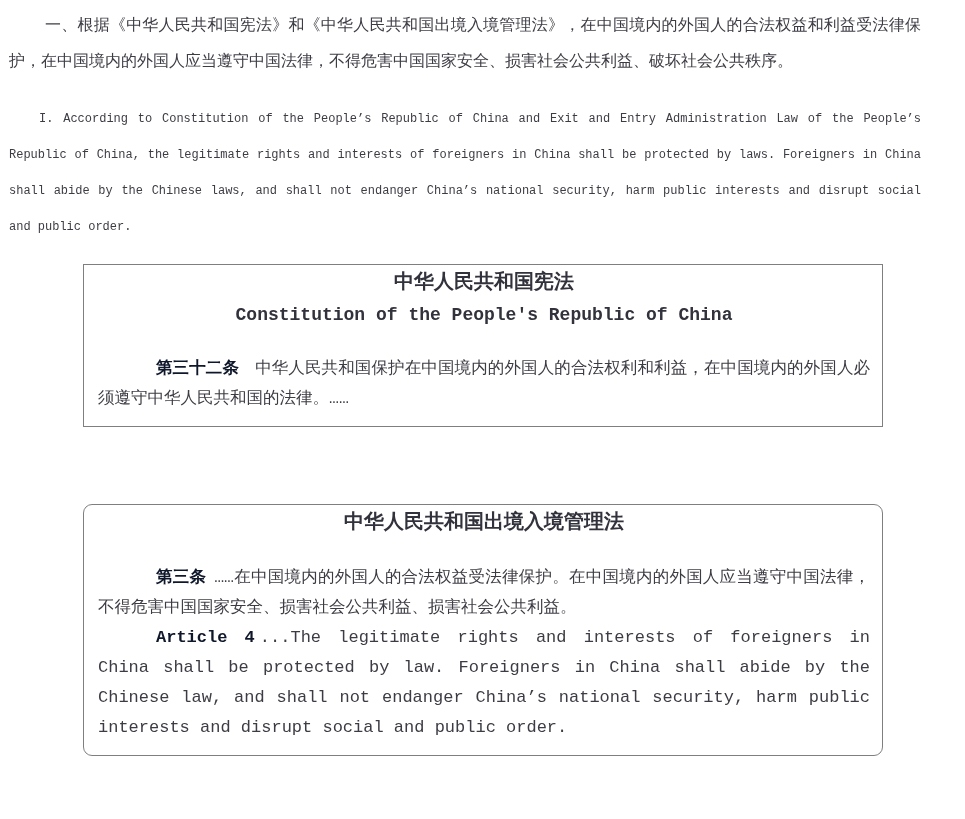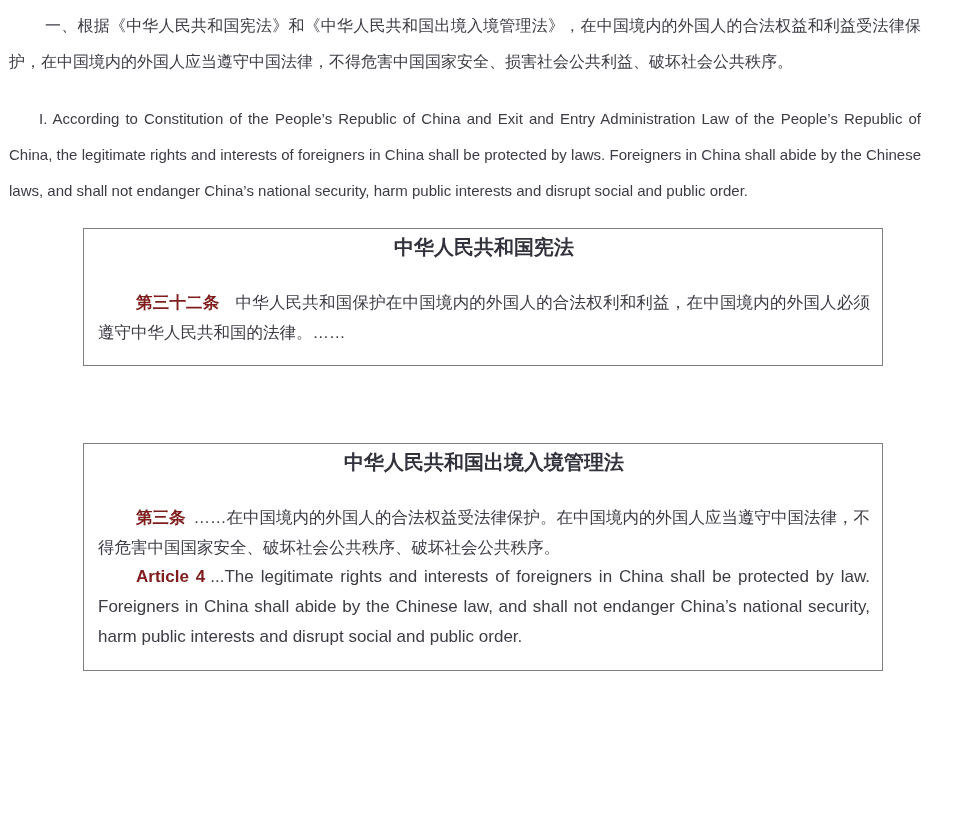--- a/index.html
+++ b/index.html
@@ -4,48 +4,48 @@
 <style>
   * { margin: 0; padding: 0; box-sizing: border-box; }
   html, body { background: #ffffff; }
   .page {
     position: relative;
     width: 965px;
     height: 819px;
     background: #ffffff;
     overflow: hidden;
     color: #3c3c44;
-    font-family: Liberation Sans, sans-serif;
+    font-family: Liberation Mono, monospace;
   }
   
   .intro-zh {
     margin: 8px 44px 0 9px;
     font-size: 16px;
     line-height: 36px;
     text-indent: 36px;
     text-align: justify;
     font-weight: normal;
   }
   .intro-en {
     margin: 21px 44px 0 9px;
-    font-size: 15px;
+    font-size: 12px;
     line-height: 36px;
     text-indent: 30px;
     text-align: justify;
   }
   
   .law-box {
     width: 800px;
     margin-left: 83px;
     border: 1px solid #7f7f7f;
     background: #ffffff;
-    padding: 4px 12px 18px 14px;
+    padding: 4px 12px 12px 14px;
   }
   .box1 { margin-top: 19px; }
-  .box2 { margin-top: 77px; }
+  .box2 { margin-top: 77px; border-radius: 9px; }
   .box-title-zh {
     font-size: 20px;
     line-height: 28px;
     text-align: center;
     font-weight: bold;
     color: #32323c;
   }
   .box-title-en {
     margin-top: 5px;
     font-size: 18px;
@@ -55,44 +55,45 @@
     color: #32323c;
   }
   .box-para {
     font-size: 16.5px;
     line-height: 30px;
     text-indent: 38px;
     text-align: justify;
   }
   .box-para.zh-article { margin-top: 26px; }
   .box-para.en-article { margin-top: 0; font-size: 17px; }
-  .article-label { font-weight: bold; color: #7f1d1d; }
+  .article-label { font-weight: bold; color: #0f172a; margin-left: 20px; }
   .gap-wide  { margin-right: 16px; }
   .gap-mid   { margin-right: 8px; }
   .gap-small { margin-right: 5px; }
 </style>
 </head>
 <body>
 
 <div class="page">
 
   <p class="intro-zh">一、根据《中华人民共和国宪法》和《中华人民共和国出境入境管理法》，在中国境内的外国人的合法权益和利益受法律保护，在中国境内的外国人应当遵守中国法律，不得危害中国国家安全、损害社会公共利益、破坏社会公共秩序。</p>
 
   <p class="intro-en">I. According to Constitution of the People’s Republic of China and Exit and Entry Administration Law of the People’s Republic of China, the legitimate rights and interests of foreigners in China shall be protected by laws. Foreigners in China shall abide by the Chinese laws, and shall not endanger China’s national security, harm public interests and disrupt social and public order.</p>
 
   <section class="law-box box1">
     <h2 class="box-title-zh">中华人民共和国宪法</h2>
+    <h3 class="box-title-en">Constitution of the People's Republic of China</h3>
     <p class="box-para zh-article">
       <span class="article-label gap-wide">第三十二条</span><span>中华人民共和国保护在中国境内的外国人的合法权利和利益，在中国境内的外国人必须遵守中华人民共和国的法律。……</span>
     </p>
   </section>
 
   <section class="law-box box2">
     <h2 class="box-title-zh">中华人民共和国出境入境管理法</h2>
     <p class="box-para zh-article">
-      <span class="article-label gap-mid">第三条</span><span>……在中国境内的外国人的合法权益受法律保护。在中国境内的外国人应当遵守中国法律，不得危害中国国家安全、破坏社会公共秩序、破坏社会公共秩序。</span>
+      <span class="article-label gap-mid">第三条</span><span>……在中国境内的外国人的合法权益受法律保护。在中国境内的外国人应当遵守中国法律，不得危害中国国家安全、损害社会公共利益、损害社会公共利益。</span>
     </p>
     <p class="box-para en-article">
       <span class="article-label gap-small">Article 4</span><span>...The legitimate rights and interests of foreigners in China shall be protected by law. Foreigners in China shall abide by the Chinese law, and shall not endanger China’s national security, harm public interests and disrupt social and public order.</span>
     </p>
   </section>
 
 </div>
 
 </body></html>

